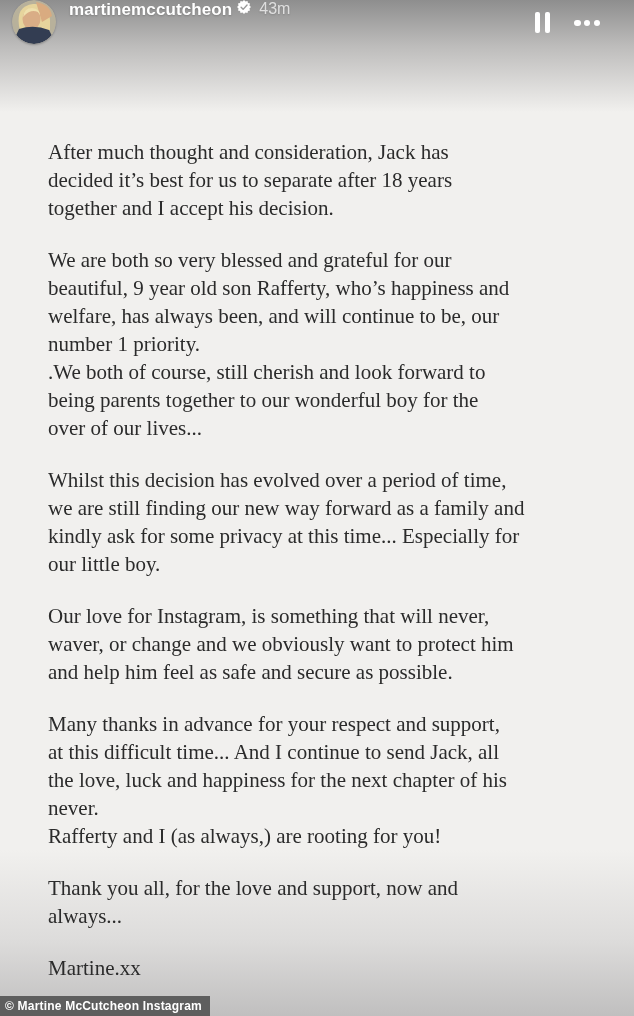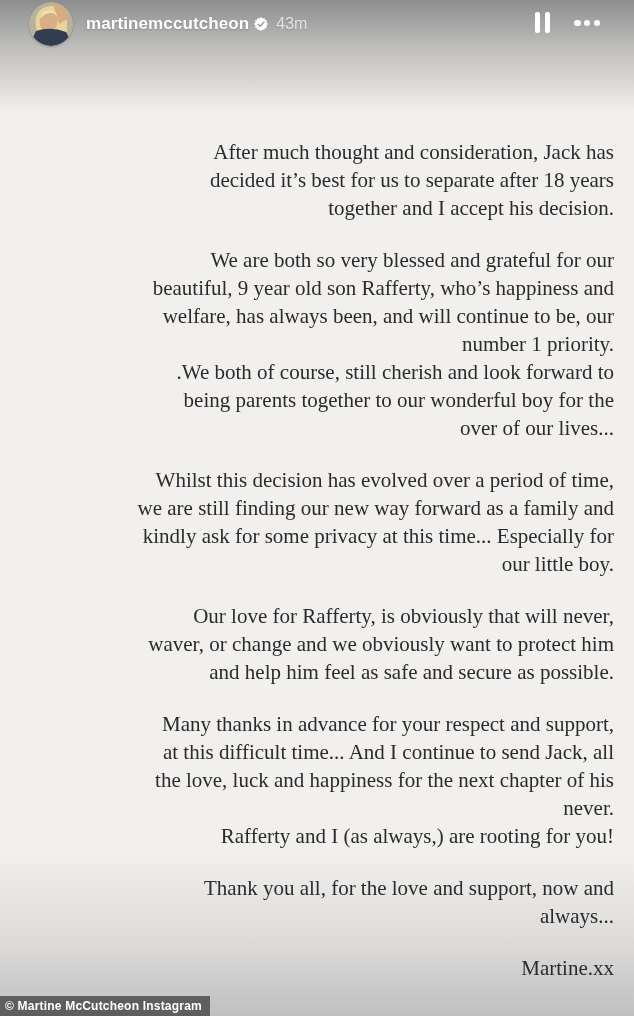--- a/index.html
+++ b/index.html
@@ -18,22 +18,22 @@
       #dddcdb 940px,
       #c0bfbf 1016px);
   }
 
   
   .header {
     position: absolute;
     top: 0; left: 0; right: 0;
     height: 48px;
     display: flex;
-    align-items: center;
-    padding-left: 29px;
+    align-items: flex-start;
+    padding-left: 12px;
     box-sizing: border-box;
   }
   .avatar {
     width: 44px; height: 44px;
     border-radius: 50%;
     overflow: hidden;
     flex: 0 0 auto;
     box-shadow: 0 1px 2px rgba(0,0,0,0.25);
     cursor: pointer;
   }
@@ -91,21 +91,21 @@
   .story-text {
     position: absolute;
     top: 138px;
     left: 48px;
     right: 20px;
     color: #2b2b2b;
     font-family: "Liberation Serif", serif;
     font-size: 21px;
     line-height: 28px;
   }
-  .para { margin: 0 0 24px 0; text-align: right; }
+  .para { margin: 0 0 24px 0; }
   .line { white-space: nowrap; }
 
   
   .credit-bar {
     position: absolute;
     left: 0; bottom: 0;
     height: 20px;
     background: rgba(80,80,80,0.88);
     display: flex;
     align-items: center;
@@ -177,21 +177,21 @@
         <div class="line">being parents together to our wonderful boy for the</div>
         <div class="line">over of our lives...</div>
       </div>
       <div class="para">
         <div class="line">Whilst this decision has evolved over a period of time,</div>
         <div class="line">we are still finding our new way forward as a family and</div>
         <div class="line">kindly ask for some privacy at this time... Especially for</div>
         <div class="line">our little boy.</div>
       </div>
       <div class="para">
-        <div class="line">Our love for Rafferty, is obviously that will never,</div>
+        <div class="line">Our love for Instagram, is something that will never,</div>
         <div class="line">waver, or change and we obviously want to protect him</div>
         <div class="line">and help him feel as safe and secure as possible.</div>
       </div>
       <div class="para">
         <div class="line">Many thanks in advance for your respect and support,</div>
         <div class="line">at this difficult time... And I continue to send Jack, all</div>
         <div class="line">the love, luck and happiness for the next chapter of his</div>
         <div class="line">never.</div>
         <div class="line">Rafferty and I (as always,) are rooting for you!</div>
       </div>

